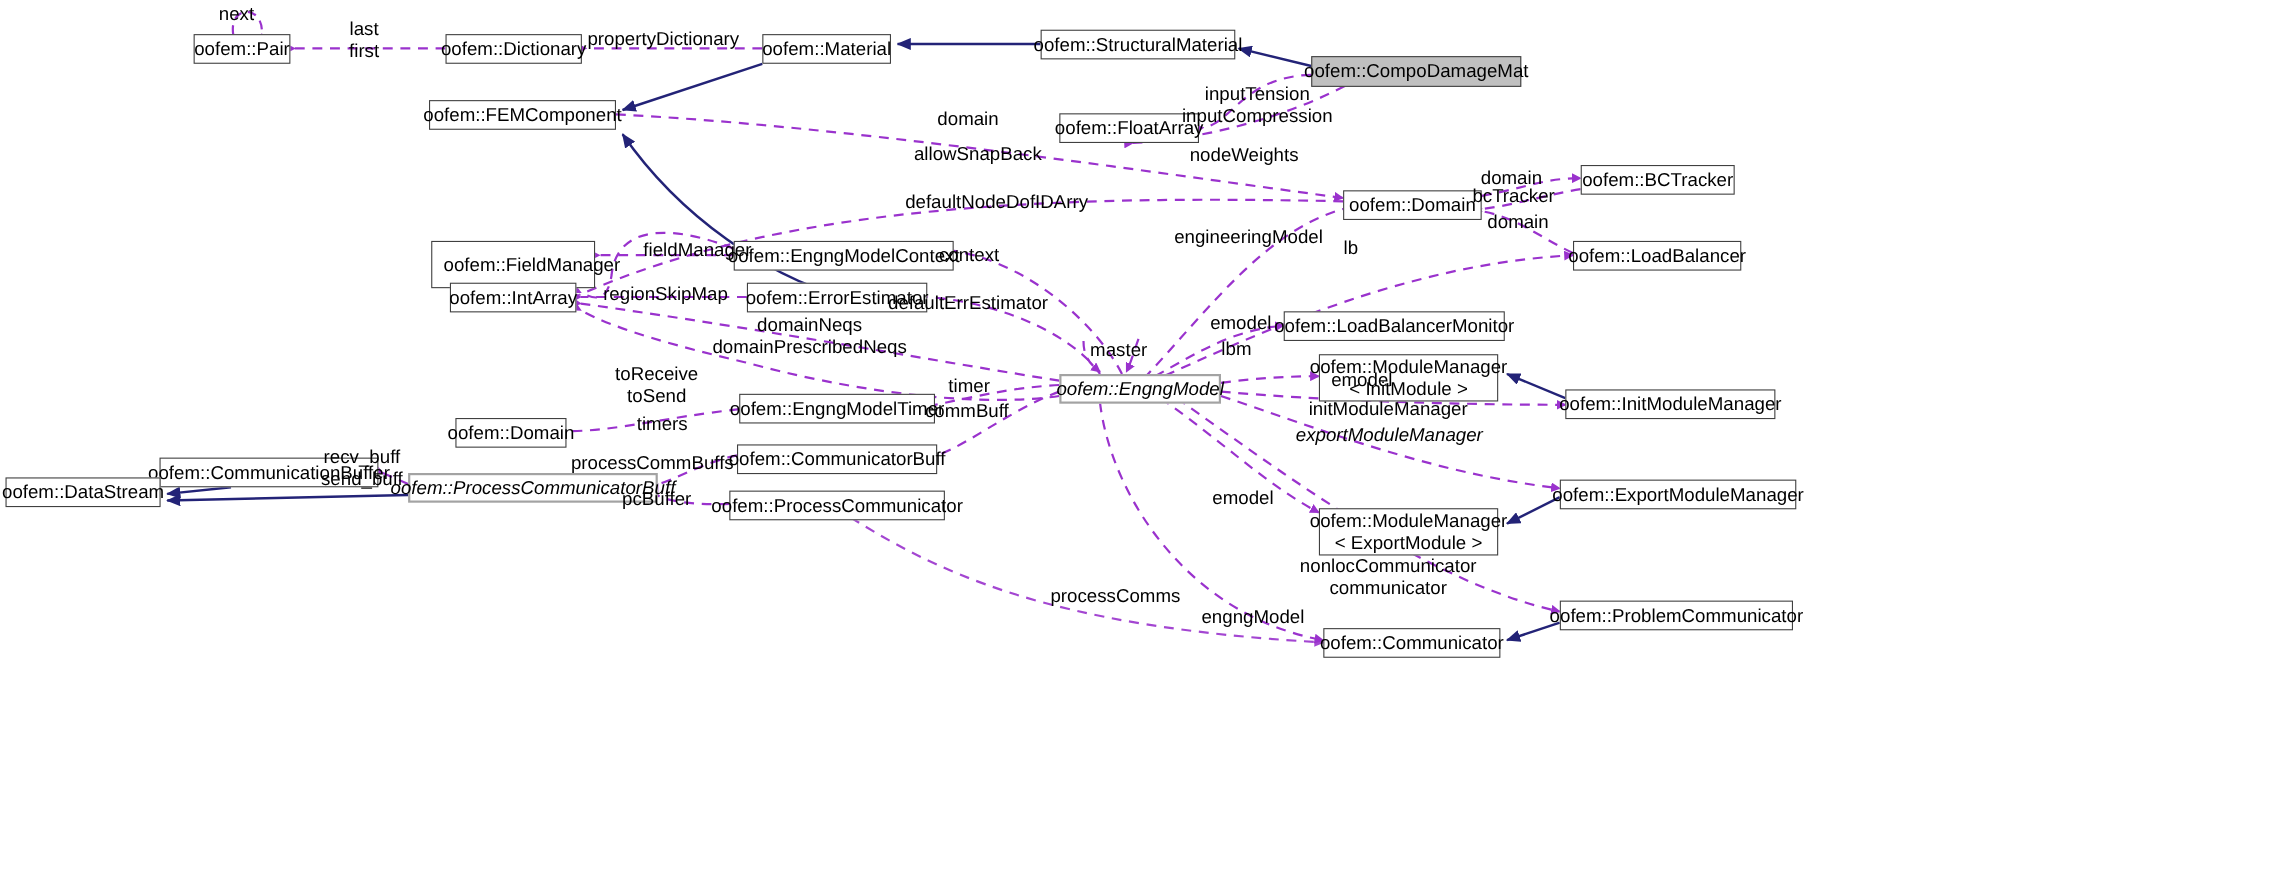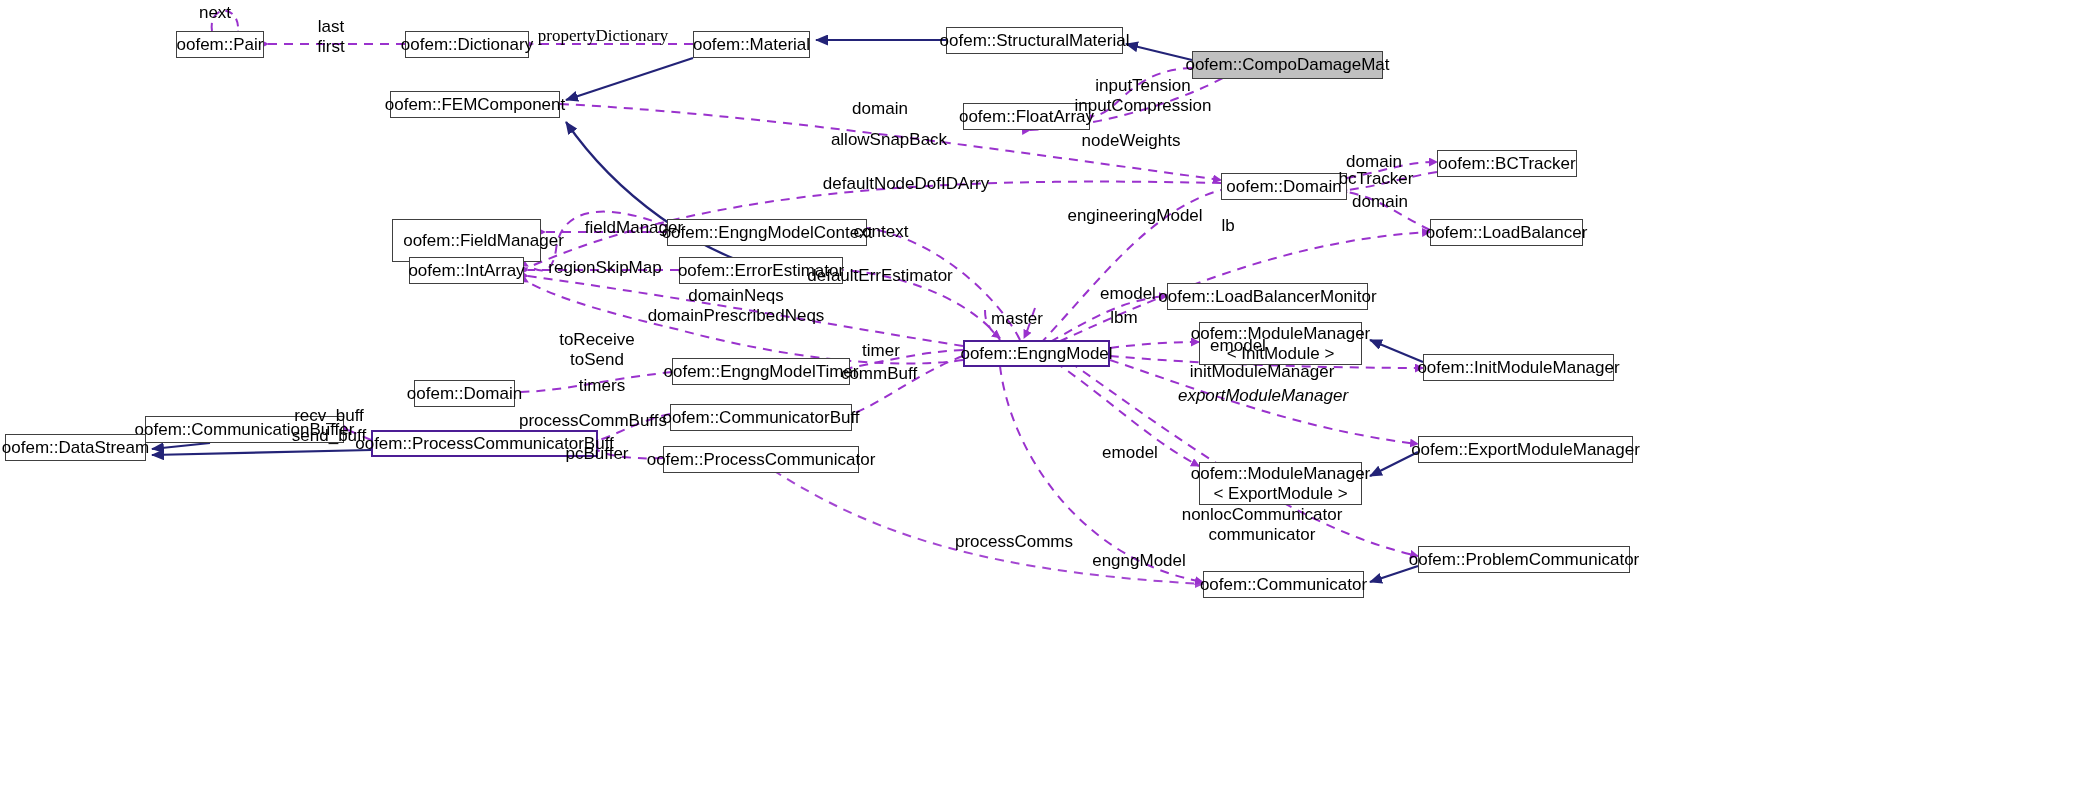--- a/index.html
+++ b/index.html
@@ -4,21 +4,21 @@
 <style>
   html,body{margin:0;padding:0;background:#ffffff;}
   #stage{position:relative;width:2085px;height:797px;background:#ffffff;
          font-family:"Liberation Sans","DejaVu Sans",sans-serif;overflow:hidden;}
   svg.edges{position:absolute;left:0;top:0;width:2085px;height:797px;}
   .node{position:absolute;box-sizing:border-box;background:#ffffff;
         border:1px solid #404040;display:flex;align-items:center;
         justify-content:center;text-align:center;color:#000000;
         font-size:17px;line-height:1.12;white-space:pre;padding:1px 6px;}
   .node.hl{background:#c0c0c0;border:1px solid #404040;}
-  .node.thick{border:2px solid #4c1d95;}
+  .node.thick{border:2px solid #a3a3a3;font-style:italic;}
   .elabel{position:absolute;color:#000000;font-size:17px;line-height:1.15;
           text-align:center;white-space:pre;transform:translate(-50%,0);}
 </style>
 </head>
 <body>
 
 <div id="stage">
 
   <svg class="edges" viewBox="0 0 2085 797" xmlns="http://www.w3.org/2000/svg">
     <defs>
@@ -161,21 +161,21 @@
       <div class="node" style="left: 1418px; top: 436px; width: 215px; height: 27px;">oofem::ExportModuleManager</div>
       <div class="node" style="left: 1199px; top: 462px; width: 163px; height: 43px;">oofem::ModuleManager
 &lt; ExportModule &gt;</div>
       <div class="node" style="left: 1418px; top: 546px; width: 212px; height: 27px;">oofem::ProblemCommunicator</div>
       <div class="node" style="left: 1203px; top: 571px; width: 161px; height: 27px;">oofem::Communicator</div>
     </div>
   <div id="labels">
       <div class="elabel" style="left: 215px; top: 3px;">next</div>
       <div class="elabel" style="left: 331px; top: 17px;">last
 first</div>
-      <div class="elabel" style="left: 603px; top: 26px; font-family: Liberation Serif, serif;">propertyDictionary</div>
+      <div class="elabel" style="left: 603px; top: 26px;">propertyDictionary</div>
       <div class="elabel" style="left: 1143px; top: 76px;">inputTension
 inputCompression</div>
       <div class="elabel" style="left: 880px; top: 99px;">domain</div>
       <div class="elabel" style="left: 1131px; top: 131px;">nodeWeights</div>
       <div class="elabel" style="left: 889px; top: 130px;">allowSnapBack</div>
       <div class="elabel" style="left: 906px; top: 174px;">defaultNodeDofIDArry</div>
       <div class="elabel" style="left: 1374px; top: 152px;">domain</div>
       <div class="elabel" style="left: 1376px; top: 169px;">bcTracker</div>
       <div class="elabel" style="left: 1380px; top: 192px;">domain</div>
       <div class="elabel" style="left: 1135px; top: 206px;">engineeringModel</div>

